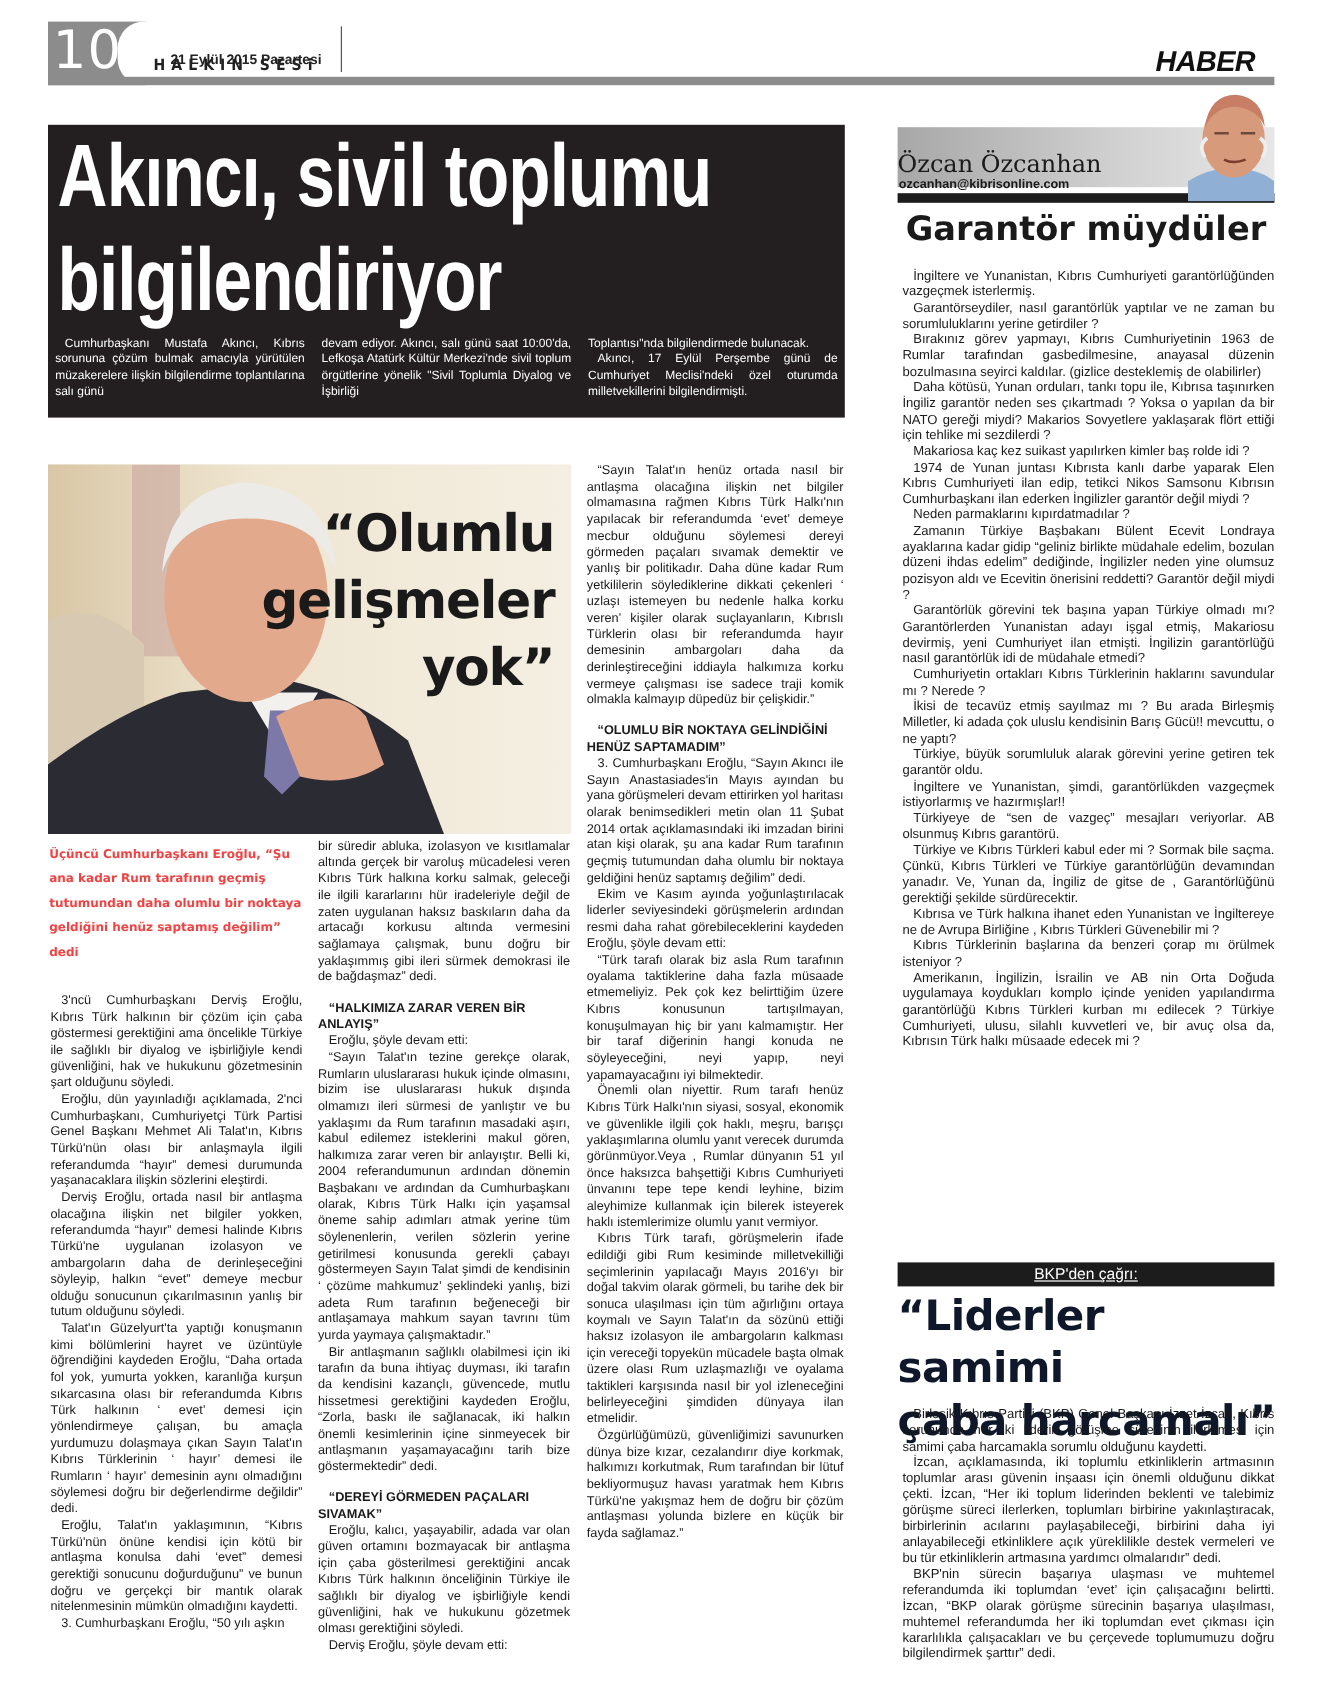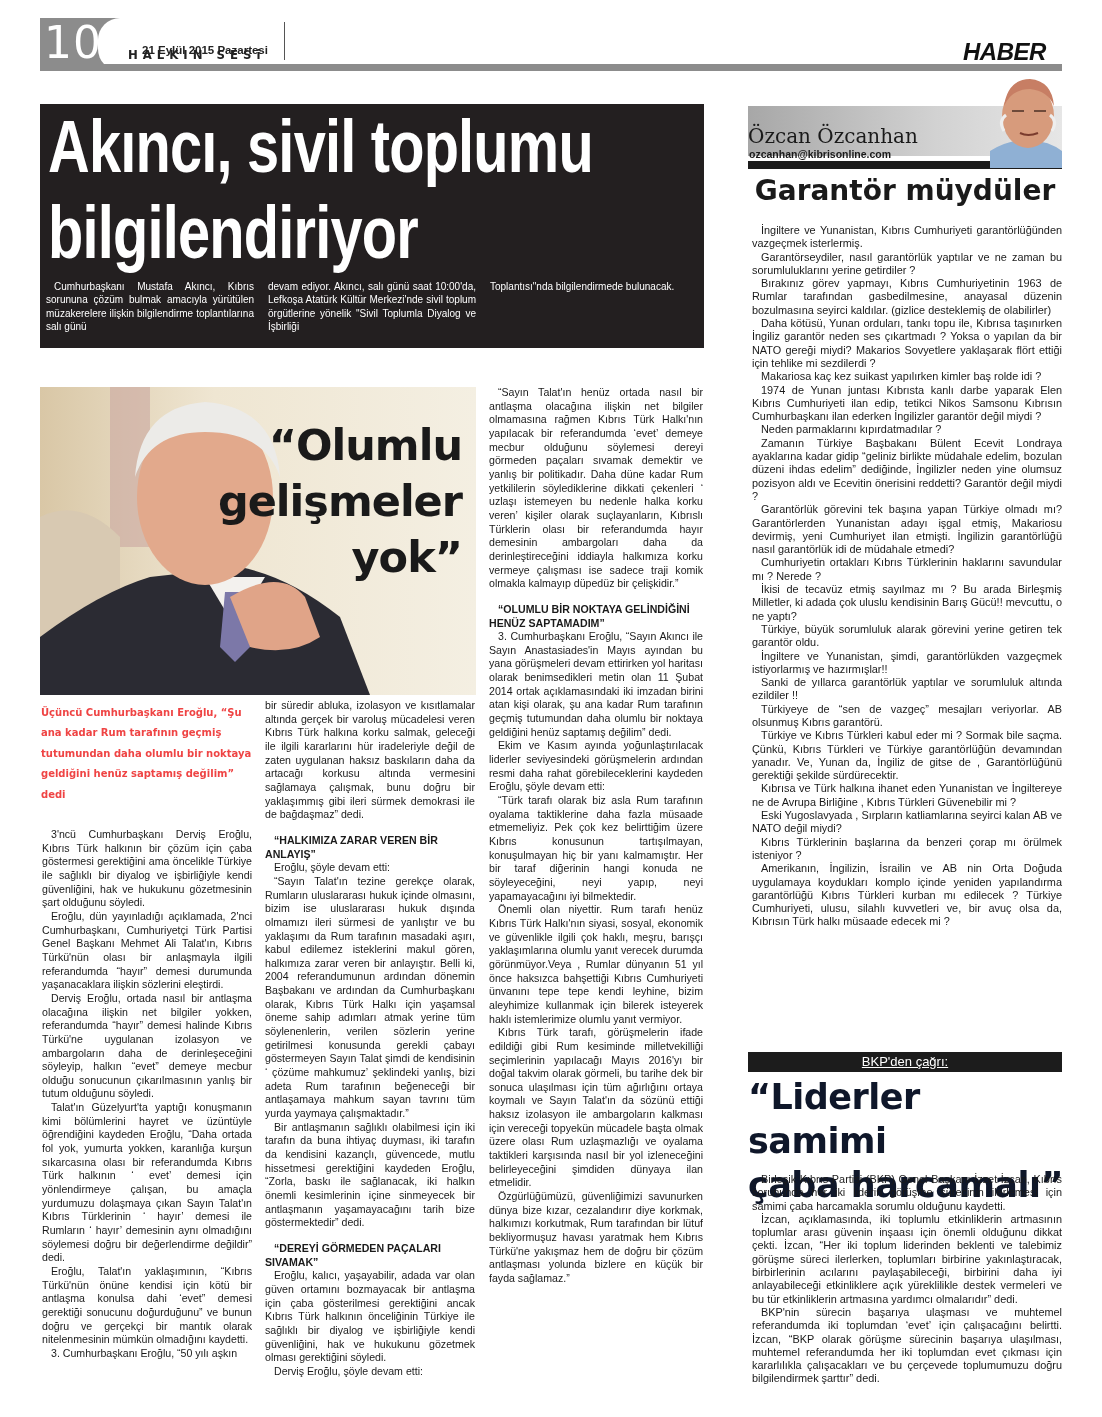--- a/index.html
+++ b/index.html
@@ -71,20 +71,21 @@
 </div>
 <div class="lead-cols">
   <div class="lead-col">
     <p>Cumhurbaşkanı Mustafa Akıncı, Kıbrıs sorununa çözüm bulmak amacıyla yürütülen müzakerelere ilişkin bilgilendirme toplantılarına salı günü</p>
   </div>
   <div class="lead-col">
     <p style="text-indent:0">devam ediyor. Akıncı, salı günü saat 10:00'da, Lefkoşa Atatürk Kültür Merkezi'nde sivil toplum örgütlerine yönelik "Sivil Toplumla Diyalog ve İşbirliği</p>
   </div>
   <div class="lead-col">
     <p style="text-indent:0">Toplantısı"nda bilgilendirmede bulunacak.</p>
+    <p>Akıncı, 17 Eylül Perşembe günü de Cumhuriyet Meclisi'ndeki özel oturumda milletvekillerini bilgilendirmişti.</p>
   </div>
 </div>
 
 <div class="photo">
   <svg width="436" height="308" viewBox="0 0 436 308">
     <rect x="70" y="0" width="40" height="160" fill="#c9a7a0" opacity="0.6"></rect>
     <path d="M0 130 Q40 110 80 150 L80 250 L0 260 Z" fill="#d8c9b2"></path>
     <path d="M0 308 L0 250 Q60 205 110 190 L200 180 Q250 190 300 230 L330 308 Z" fill="#2b2b33"></path>
     <path d="M165 190 L195 240 L225 190 Z" fill="#f3f1ee"></path>
     <path d="M185 205 L205 205 L210 260 L195 275 L180 260 Z" fill="#7c78a8"></path>
@@ -156,25 +157,23 @@
   <p>Daha kötüsü, Yunan orduları, tankı topu ile, Kıbrısa taşınırken İngiliz garantör neden ses çıkartmadı ? Yoksa o yapılan da bir NATO gereği miydi? Makarios Sovyetlere yaklaşarak flört ettiği için tehlike mi sezdilerdi ?</p>
   <p>Makariosa kaç kez suikast yapılırken kimler baş rolde idi ?</p>
   <p>1974 de Yunan juntası Kıbrısta kanlı darbe yaparak Elen Kıbrıs Cumhuriyeti ilan edip, tetikci Nikos Samsonu Kıbrısın Cumhurbaşkanı ilan ederken İngilizler garantör değil miydi ?</p>
   <p>Neden parmaklarını kıpırdatmadılar ?</p>
   <p>Zamanın Türkiye Başbakanı Bülent Ecevit Londraya ayaklarına kadar gidip “geliniz birlikte müdahale edelim, bozulan düzeni ihdas edelim” dediğinde, İngilizler neden yine olumsuz pozisyon aldı ve Ecevitin önerisini reddetti? Garantör değil miydi ?</p>
   <p>Garantörlük görevini tek başına yapan Türkiye olmadı mı? Garantörlerden Yunanistan adayı işgal etmiş, Makariosu devirmiş, yeni Cumhuriyet ilan etmişti. İngilizin garantörlüğü nasıl garantörlük idi de müdahale etmedi?</p>
   <p>Cumhuriyetin ortakları Kıbrıs Türklerinin haklarını savundular mı ? Nerede ?</p>
   <p>İkisi de tecavüz etmiş sayılmaz mı ? Bu arada Birleşmiş Milletler, ki adada çok uluslu kendisinin Barış Gücü!! mevcuttu, o ne yaptı?</p>
   <p>Türkiye, büyük sorumluluk alarak görevini yerine getiren tek garantör oldu.</p>
   <p>İngiltere ve Yunanistan, şimdi, garantörlükden vazgeçmek istiyorlarmış ve hazırmışlar!!</p>
-  <p>Sanki de yıllarca garantörlük yaptılar ve sorumluluk altında ezildiler !!</p>
   <p>Türkiyeye de “sen de vazgeç” mesajları veriyorlar. AB olsunmuş Kıbrıs garantörü.</p>
   <p>Türkiye ve Kıbrıs Türkleri kabul eder mi ? Sormak bile saçma. Çünkü, Kıbrıs Türkleri ve Türkiye garantörlüğün devamından yanadır. Ve, Yunan da, İngiliz de gitse de , Garantörlüğünü gerektiği şekilde sürdürecektir.</p>
   <p>Kıbrısa ve Türk halkına ihanet eden Yunanistan ve İngiltereye ne de Avrupa Birliğine , Kıbrıs Türkleri Güvenebilir mi ?</p>
-  <p>Eski Yugoslavyada , Sırpların katliamlarına seyirci kalan AB ve NATO değil miydi?</p>
   <p>Kıbrıs Türklerinin başlarına da benzeri çorap mı örülmek isteniyor ?</p>
   <p>Amerikanın, İngilizin, İsrailin ve AB nin Orta Doğuda uygulamaya koydukları komplo içinde yeniden yapılandırma garantörlüğü Kıbrıs Türkleri kurban mı edilecek ? Türkiye Cumhuriyeti, ulusu, silahlı kuvvetleri ve, bir avuç olsa da, Kıbrısın Türk halkı müsaade edecek mi ?</p>
 </div>
 
 <div class="bkp-kicker">
   <span>BKP'den çağrı:</span>
 </div>
 <div class="bkp-title">
   <div>“Liderler samimi</div>
   <div>çaba harcamalı”</div>

